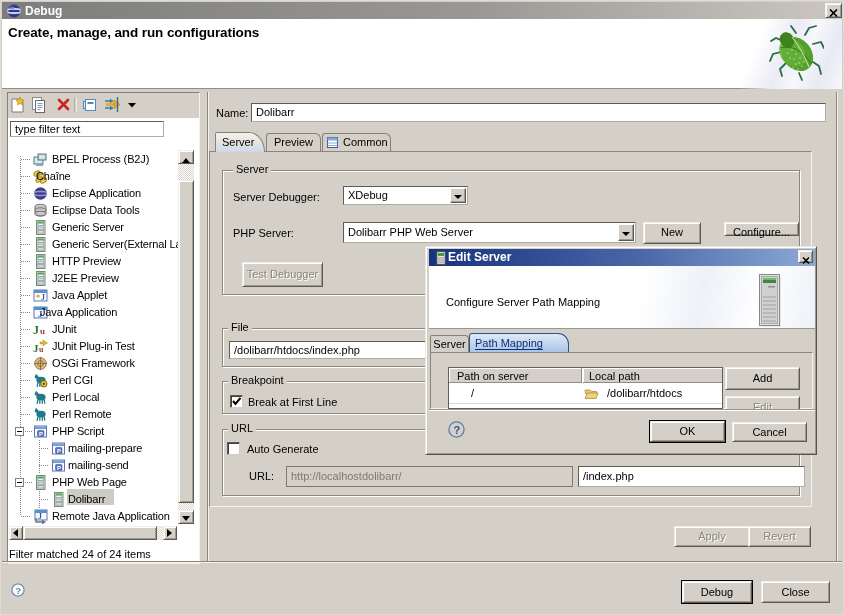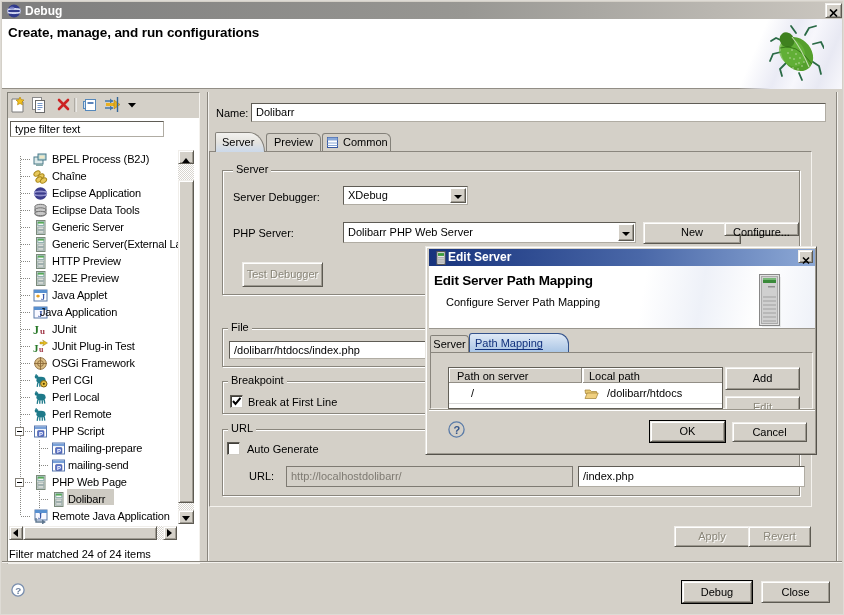--- a/index.html
+++ b/index.html
@@ -132,21 +132,21 @@
 <div class="rtxt" style="left:52px;top:153px">BPEL Process (B2J)</div>
 <div class="ab" style="left:21px;top:176px;width:10px;height:1px;background-image:repeating-linear-gradient(to right,#888884 0 1px,transparent 1px 2px)"></div>
 <svg class="ab" style="left:33px;top:169px" width="15" height="15" viewBox="0 0 15 15">
     <g stroke="#a88618" fill="#e8c85a">
       <ellipse cx="4" cy="4.5" rx="3.4" ry="2.2" transform="rotate(-35 4 4.5)"></ellipse>
       <ellipse cx="8" cy="7.5" rx="3.4" ry="2.2" transform="rotate(-35 8 7.5)"></ellipse>
       <ellipse cx="6" cy="10.5" rx="3.4" ry="2.2" transform="rotate(-35 6 10.5)"></ellipse>
       <ellipse cx="10.5" cy="11.5" rx="3.4" ry="2.2" transform="rotate(-35 10.5 11.5)"></ellipse>
     </g>
   </svg>
-<div class="rtxt" style="left:52px;top:170px">Chaîne</div>
+<div class="rtxt" style="left:36px;top:170px">Chaîne</div>
 <div class="ab" style="left:21px;top:193px;width:10px;height:1px;background-image:repeating-linear-gradient(to right,#888884 0 1px,transparent 1px 2px)"></div>
 <svg class="ab" style="left:33px;top:186px" width="15" height="15" viewBox="0 0 15 15">
     <circle cx="7.5" cy="7.5" r="6.2" fill="#3c3c8c"></circle>
     <rect x="1.3" y="5" width="12.4" height="1.4" fill="#8888c8"></rect>
     <rect x="1.3" y="8.6" width="12.4" height="1.4" fill="#8888c8"></rect>
     <ellipse cx="7.5" cy="7.5" rx="6.2" ry="2.4" fill="none" stroke="#9898d0" stroke-width="1"></ellipse>
   </svg>
 <div class="rtxt" style="left:52px;top:187px">Eclipse Application</div>
 <div class="ab" style="left:21px;top:210px;width:10px;height:1px;background-image:repeating-linear-gradient(to right,#888884 0 1px,transparent 1px 2px)"></div>
 <svg class="ab" style="left:33px;top:203px" width="15" height="15" viewBox="0 0 15 15">
@@ -371,21 +371,21 @@
 <div class="grp" style="left:222px;top:170px;width:578px;height:125px"></div>
 <div class="glab" style="left:233px;top:163px">Server</div>
 <div class="lbl" style="left:233px;top:191px">Server Debugger:</div>
 <div class="fld" style="left:343px;top:186px;width:125px;height:19px">XDebug<span class="cbtn">
       <span class="tri"></span>
     </span></div>
 <div class="lbl" style="left:233px;top:227px">PHP Server:</div>
 <div class="fld" style="left:343px;top:222px;width:293px;height:21px;line-height:19px">Dolibarr PHP Web Server<span class="cbtn">
       <span class="tri" style="margin-top:7px"></span>
     </span></div>
-<div class="btn" style="left:643px;top:222px;width:98px;height:22px">New</div>
+<div class="btn" style="left:643px;top:222px;width:58px;height:22px">New</div>
 <div class="btn" style="left:724px;top:222px;width:75px;height:14px">Configure...</div>
 <div class="btn dis" style="left:242px;top:262px;width:81px;height:25px;line-height:23px">Test Debugger</div>
 
 <div class="grp" style="left:222px;top:328px;width:578px;height:39px"></div>
 <div class="glab" style="left:228px;top:321px">File</div>
 <div class="fld" style="left:229px;top:341px;width:564px;height:18px;line-height:16px">/dolibarr/htdocs/index.php</div>
 
 <div class="grp" style="left:222px;top:381px;width:578px;height:33px"></div>
 <div class="glab" style="left:228px;top:374px">Breakpoint</div>
 <div class="cb" style="left:230px;top:395px"><svg width="11" height="11" viewBox="0 0 11 11">
@@ -423,21 +423,20 @@
         <rect x="2.2" y="7.2" width="6.6" height="0.9" fill="#999"></rect>
         <rect x="2.2" y="9" width="6.6" height="0.9" fill="#999"></rect>
       </svg>
   <div class="ab" style="left:19px;top:1px;font-weight:bold;color:#fff;font-size:12px">Edit Server</div>
   <div class="btn" style="right:2px;top:1px;width:15px;height:13px"><svg width="8" height="7" viewBox="0 0 8 7" style="margin-top:2px">
           <path d="M1 0.5 L7 6.5 M7 0.5 L1 6.5" stroke="#000" stroke-width="1.5"></path>
         </svg></div>
  </div>
 
  <div class="ab" style="left:3px;top:19px;width:386px;height:63px;background:linear-gradient(100deg,#fff 55%,#eef1f8 70%,#fff 85%,#eef1f8 100%);border-bottom:1px solid #9a968e">
-  <div class="ab" style="left:5px;top:7px;font-weight:bold;font-size:13.5px;letter-spacing:-0.2px">Edit Server Path Mapping</div>
   <div class="ab" style="left:17px;top:30px">Configure Server Path Mapping</div>
   <svg class="ab" style="left:330px;top:8px" width="26" height="56" viewBox="0 0 26 56">
         <rect x="3" y="3" width="19" height="50" fill="#c8ccc8" opacity="0.35"></rect>
         <rect x="0.5" y="0.5" width="20" height="51" fill="#e2e2e2" stroke="#888"></rect>
         <rect x="2.5" y="2.5" width="16" height="47" fill="#d0d0d0" stroke="#aaa"></rect>
         <rect x="4" y="4" width="13" height="5" fill="#3a8a3a"></rect>
         <rect x="4" y="4" width="13" height="2" fill="#77b877"></rect>
         <rect x="9" y="12" width="7" height="1.5" fill="#909090"></rect>
         <g fill="#b8b8b8">
           <rect x="4" y="22" width="13" height="2"></rect>

